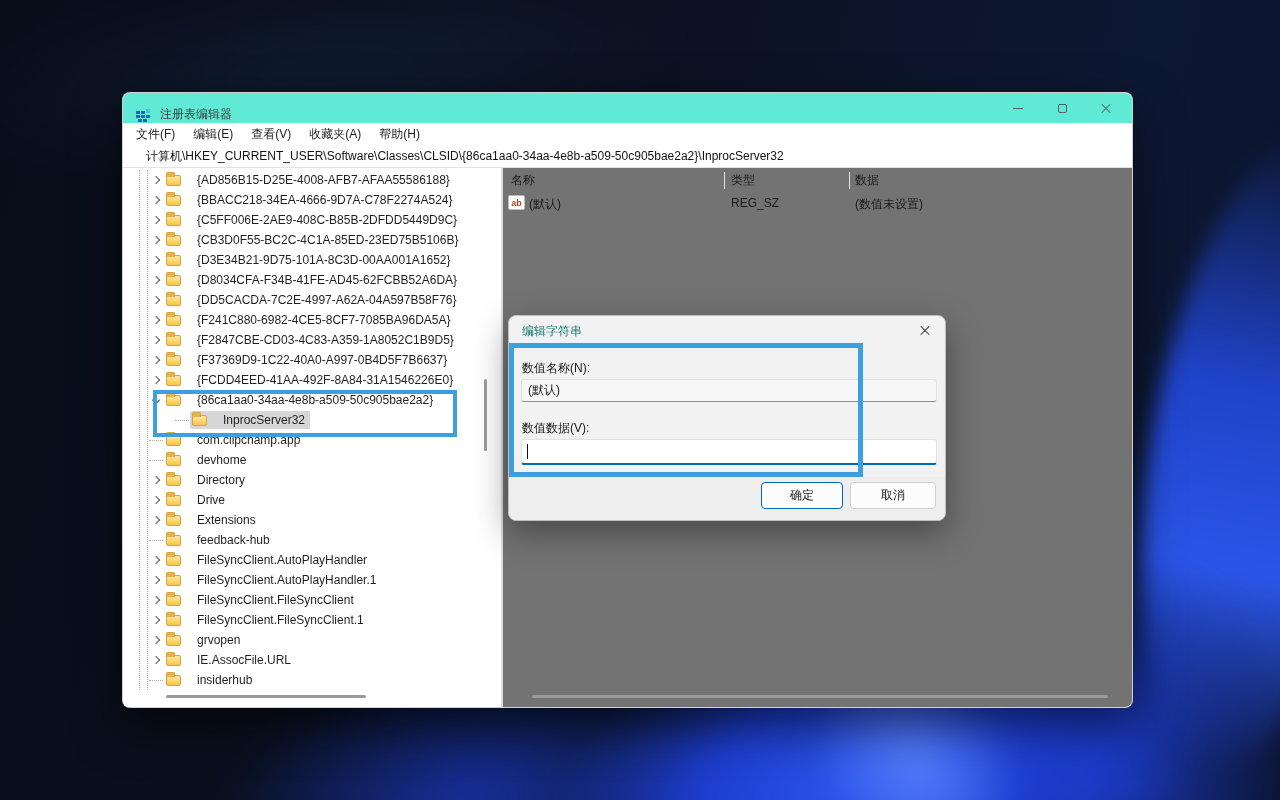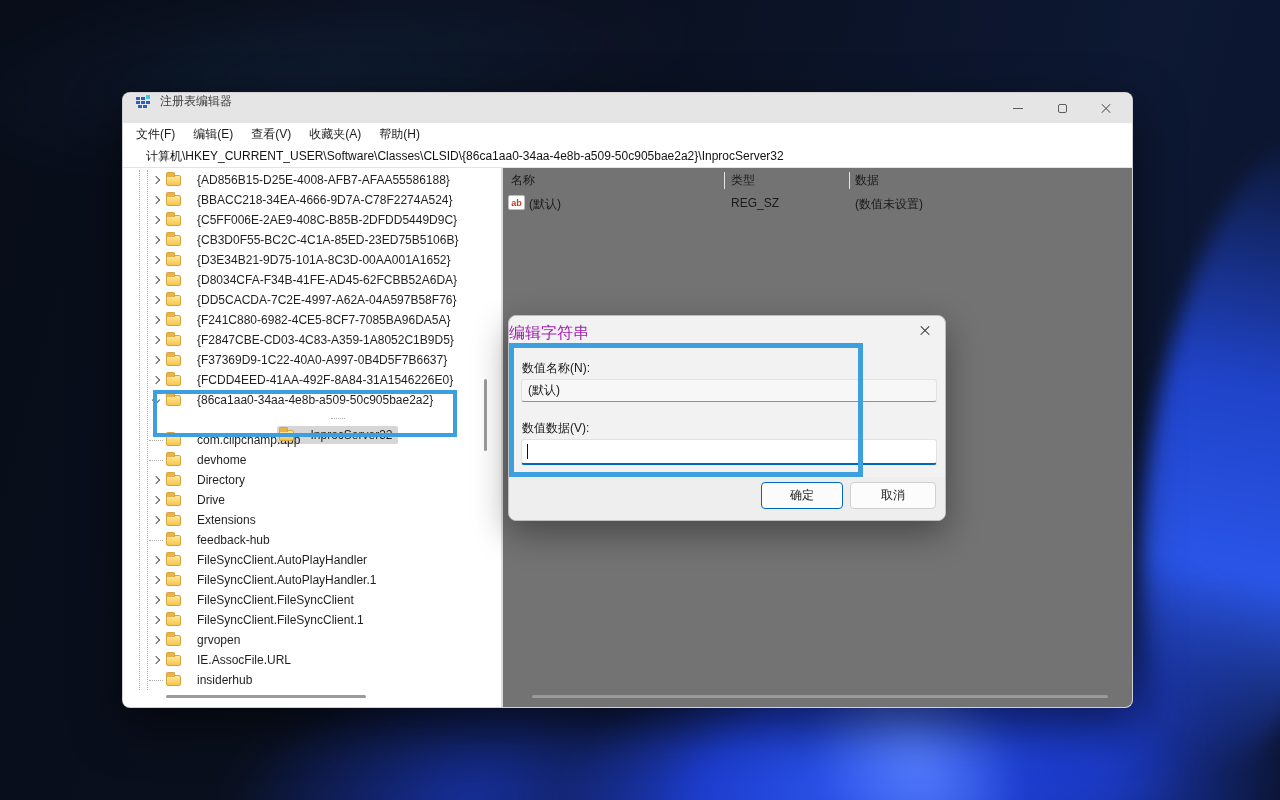--- a/index.html
+++ b/index.html
@@ -22,21 +22,21 @@
   .s5 { left:820px; top:620px; width:190px; height:280px; transform:rotate(-25deg);
         background:radial-gradient(closest-side,#5b82ff,rgba(10,20,70,0)); filter:blur(12px); opacity:.85; }
   .s6 { left:-60px; top:-20px; width:760px; height:180px; transform:rotate(-6deg);
         background:radial-gradient(closest-side,rgba(45,95,150,.16),rgba(0,0,0,0)); filter:blur(20px); }
 
   
   .win { position:absolute; left:122px; top:92px; width:1011px; height:616px;
          background:#fff; border-radius:8px; border:1px solid rgba(0,0,0,.18);
          box-shadow:0 18px 48px rgba(0,0,0,.55); z-index:2; overflow:hidden; }
 
-  .titlebar { position:relative; height:30px; background:#e5e5e5; display:flex; align-items:flex-start;
+  .titlebar { position:relative; height:30px; background:#5eead4; display:flex; align-items:flex-end;
               padding-left:12px; }
   .app-icon { width:16px; height:16px; margin-right:9px; }
   .title-text { font-size:12px; color:#3f3f3f; }
   .win-controls { position:absolute; right:4px; top:0; height:30px; display:flex; }
   .wc { width:44px; height:30px; display:flex; align-items:center; justify-content:center; }
   .glyph-min { width:10px; height:1px; background:#5c5c5c; }
   .glyph-max { width:9px; height:9px; border:1px solid #5c5c5c; border-radius:2px; }
   .glyph-x { position:relative; width:12px; height:12px; }
   .glyph-x::before,.glyph-x::after { content:""; position:absolute; left:0; top:5.5px; width:12px; height:1.1px; background:#5c5c5c; }
   .glyph-x::before { transform:rotate(45deg);} .glyph-x::after { transform:rotate(-45deg);}
@@ -50,21 +50,21 @@
 
   .content { position:absolute; left:0; right:0; top:75px; bottom:0; display:flex; }
 
   
   .treepane { position:relative; width:380px; border-right:2px solid #dcdcdc; background:#fff; overflow:hidden; }
   .guide { position:absolute; top:2px; height:520px; width:0; border-left:1px dotted #ababab; }
   .g1 { left:16px; } .g2 { left:24px; }
   .rows { position:absolute; top:2px; left:0; right:0; }
   .trow { height:20px; display:flex; align-items:center; padding-left:25px; font-size:12px;
           color:#1f1f1f; white-space:nowrap; }
-  .trow.d1 { padding-left:51px;flex-direction:column; }
+  .trow.d1 { padding-left:51px; }
   .slot { width:16px; height:16px; display:flex; align-items:center; justify-content:center; flex:none; }
   .chev { width:6px; height:6px; border-right:1.4px solid #575757; border-bottom:1.4px solid #575757; }
   .chev.r { transform:rotate(-45deg); }
   .chev.d { transform:rotate(45deg); }
   .conn { width:14px; height:0; border-top:1px dotted #ababab; }
   .selwrap { display:flex; align-items:center; padding:2px 5px 2px 2px; border-radius:2px; }
   .trow.sel .selwrap { background:#d6d6d6; }
   .folder { position:relative; width:15px; height:11px; flex:none;
             background:linear-gradient(#ffe9a0,#f7c54d); border:1px solid #d9a43c; border-radius:1.5px 2px 2px 2px; }
   .folder::before { content:""; position:absolute; left:-1px; top:-3.5px; width:7px; height:3.5px;
@@ -84,21 +84,21 @@
   .vc-name { left:26px; } .vc-type { left:228px; } .vc-data { left:352px; }
   .ab-icon { position:absolute; left:5px; top:2px; width:17px; height:15px; border:1px solid #bdbdbd;
              border-radius:2px; background:#fff; color:#c0392b; font-size:9px; font-weight:bold;
              display:flex; align-items:center; justify-content:center; }
   .hscroll-right { position:absolute; left:29px; top:527px; width:576px; height:3px; background:#9b9b9b; border-radius:2px; }
 
   
   .dialog { position:absolute; left:508px; top:315px; width:438px; height:206px; background:#f2f2f2;
             border:1px solid #bfbfbf; border-radius:8px; box-shadow:0 12px 34px rgba(0,0,0,.38);
             z-index:20; }
-  .dtitle { position:absolute; left:0; top:7px; font-size:16px; color:#a21caf; }
+  .dtitle { position:absolute; left:13px; top:7px; font-size:12px; color:#0f766e; }
   .dclose { position:absolute; right:12px; top:7px; width:16px; height:16px; }
   .dclose::before,.dclose::after { content:""; position:absolute; left:2px; top:7.4px; width:12px; height:1.2px; background:#333; }
   .dclose::before { transform:rotate(45deg);} .dclose::after { transform:rotate(-45deg);}
   .dlabel { position:absolute; left:13px; font-size:12px; color:#1a1a1a; }
   .dl1 { top:44px; } .dl2 { top:104px; }
   .dfield1 { position:absolute; left:12px; top:63px; width:416px; height:23px; background:#f7f7f7;
              border:1px solid #e2e2e2; border-bottom:1px solid #8f8f8f; border-radius:3px;
              font-size:12px; color:#1a1a1a; line-height:21px; padding-left:6px; }
   .dfield2 { position:absolute; left:12px; top:123px; width:416px; height:26px; background:#fff;
              border:1px solid #e2e2e2; border-bottom:2px solid #0067c0; border-radius:3px; }

